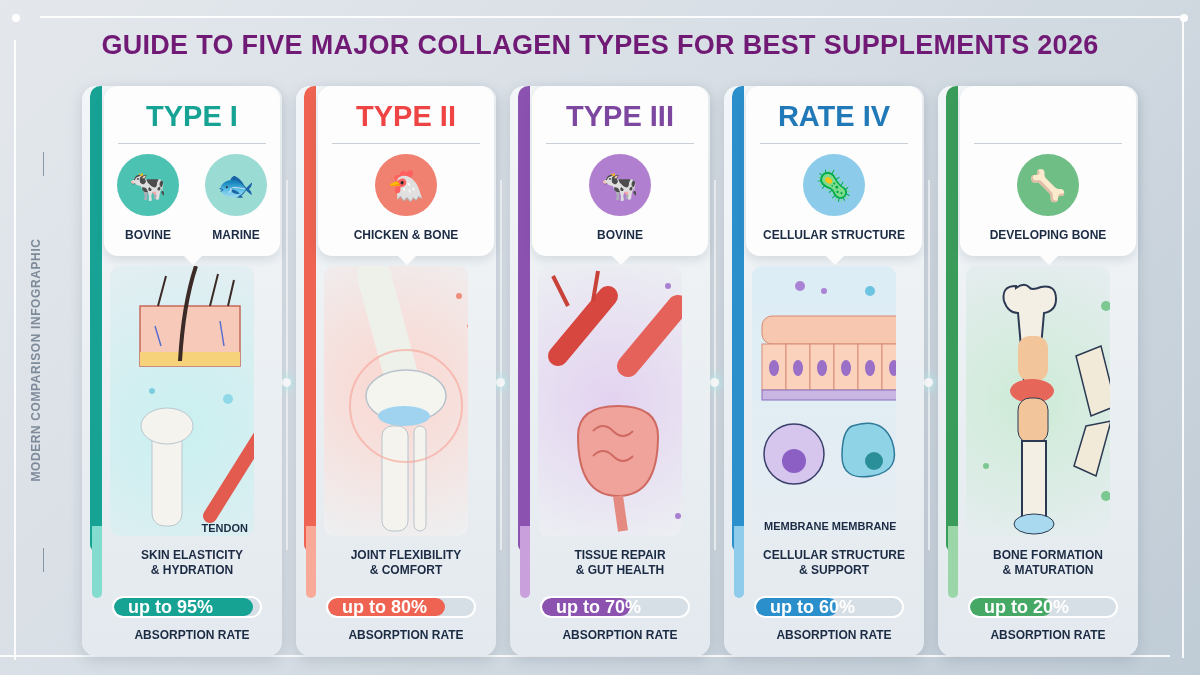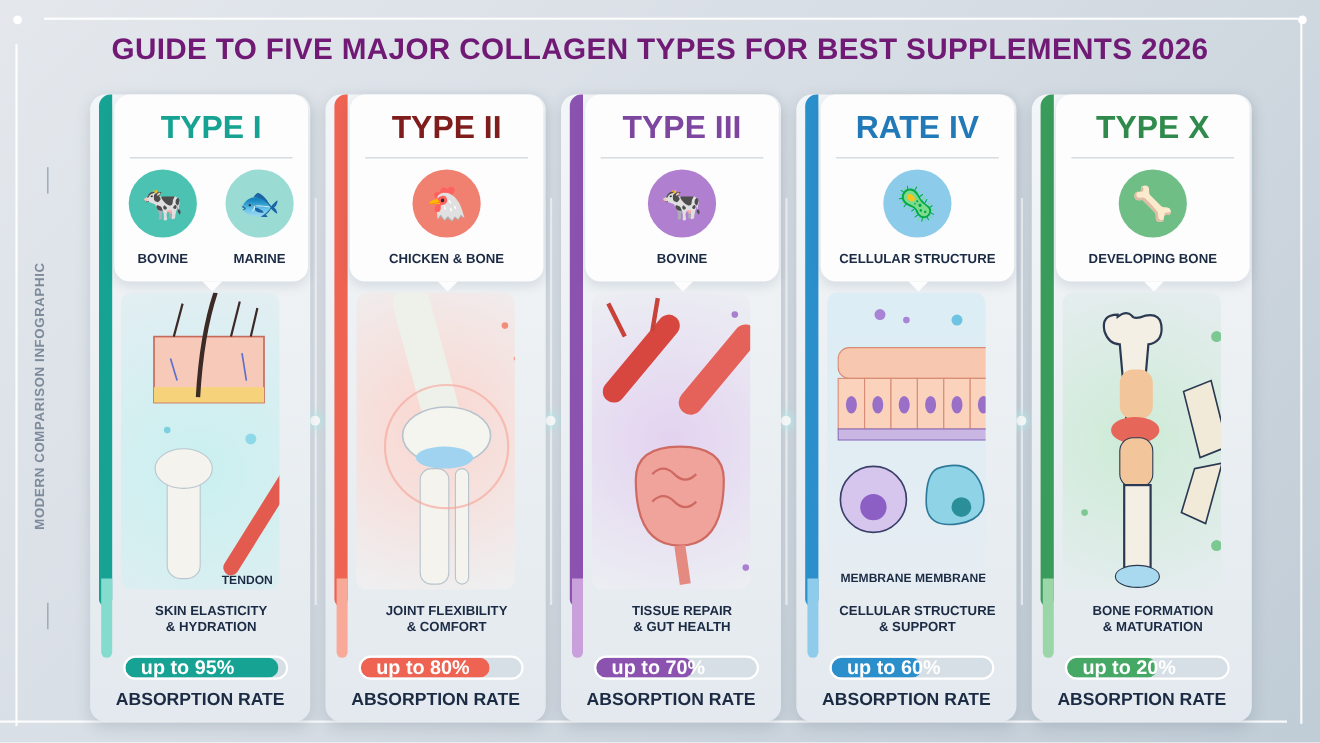--- a/index.html
+++ b/index.html
@@ -77,22 +77,22 @@
   .bar {
     position: absolute; left: 30px; top: 510px; width: 150px; height: 22px;
     border: 2px solid #fff; border-radius: 12px; background: rgba(210,218,226,0.7);
     overflow: hidden;
   }
   .bar-fill {
     height: 100%; border-radius: 10px; color: #fff; font-size: 18px; font-weight: 700;
     display: flex; align-items: center; padding-left: 14px; white-space: nowrap;
   }
   .bar-label {
-    position: absolute; left: 12px; top: 542px; width: 176px; text-align: center;
-    font-size: 16px; font-weight: 700; color: #1c2b44;
+    position: absolute; left: 22px; top: 542px; width: 176px; text-align: center;
+    font-size: 12px; font-weight: 700; color: #1c2b44;
   }
   .connector { position: absolute; top: 180px; width: 2px; height: 370px; background: rgba(255,255,255,0.7); }
   .connector-dot {
     position: absolute; width: 9px; height: 9px; border-radius: 50%; background: #fff;
     box-shadow: 0 0 8px 3px rgba(190,240,240,0.9);
   }
 </style>
 </head>
 <body>
 
@@ -159,21 +159,21 @@
   <div class="bar">
     <div class="bar-fill" style="width:95%;background:#16a394;">up to 95%</div>
   </div>
   <div class="bar-label">ABSORPTION RATE</div>
 </div>
 
 <div class="card" style="left:296px;">
   <div class="stripe" style="background:#ee6351;"></div>
   <div class="stripe-light" style="background:#f8a998;"></div>
   <div class="head">
-    <div class="type-name" style="color:#7f1d1d;">TYPE II</div>
+    <div class="type-name" style="color:#ef4444;">TYPE II</div>
     <div class="head-rule"></div>
     <div class="sources">
       <div class="source" style="width:150px;">
         <div class="source-icon" style="background:#f0806f;">🐔</div>
         <div class="source-label">CHICKEN &amp; BONE</div>
       </div>
     </div>
   </div>
   <div class="illus" style="background:radial-gradient(circle at 50% 45%, #fbd6cf, #eef0f2);">
     <svg width="164" height="270" viewBox="0 0 164 270">
@@ -282,21 +282,20 @@
   <div class="bar">
     <div class="bar-fill" style="width:56%;background:#2b8fcc;">up to 60%</div>
   </div>
   <div class="bar-label">ABSORPTION RATE</div>
 </div>
 
 <div class="card" style="left:938px;">
   <div class="stripe" style="background:#3a9c5a;"></div>
   <div class="stripe-light" style="background:#9bd6a8;"></div>
   <div class="head">
-    <div class="type-name" style="color:#2f8a4c;">TYPE X</div>
     <div class="head-rule"></div>
     <div class="sources">
       <div class="source" style="width:150px;">
         <div class="source-icon" style="background:#6fbe86;">🦴</div>
         <div class="source-label">DEVELOPING BONE</div>
       </div>
     </div>
   </div>
   <div class="illus" style="background:radial-gradient(circle at 45% 50%, #cdebd6, #e6edf0);">
     <svg width="164" height="270" viewBox="0 0 164 270">

